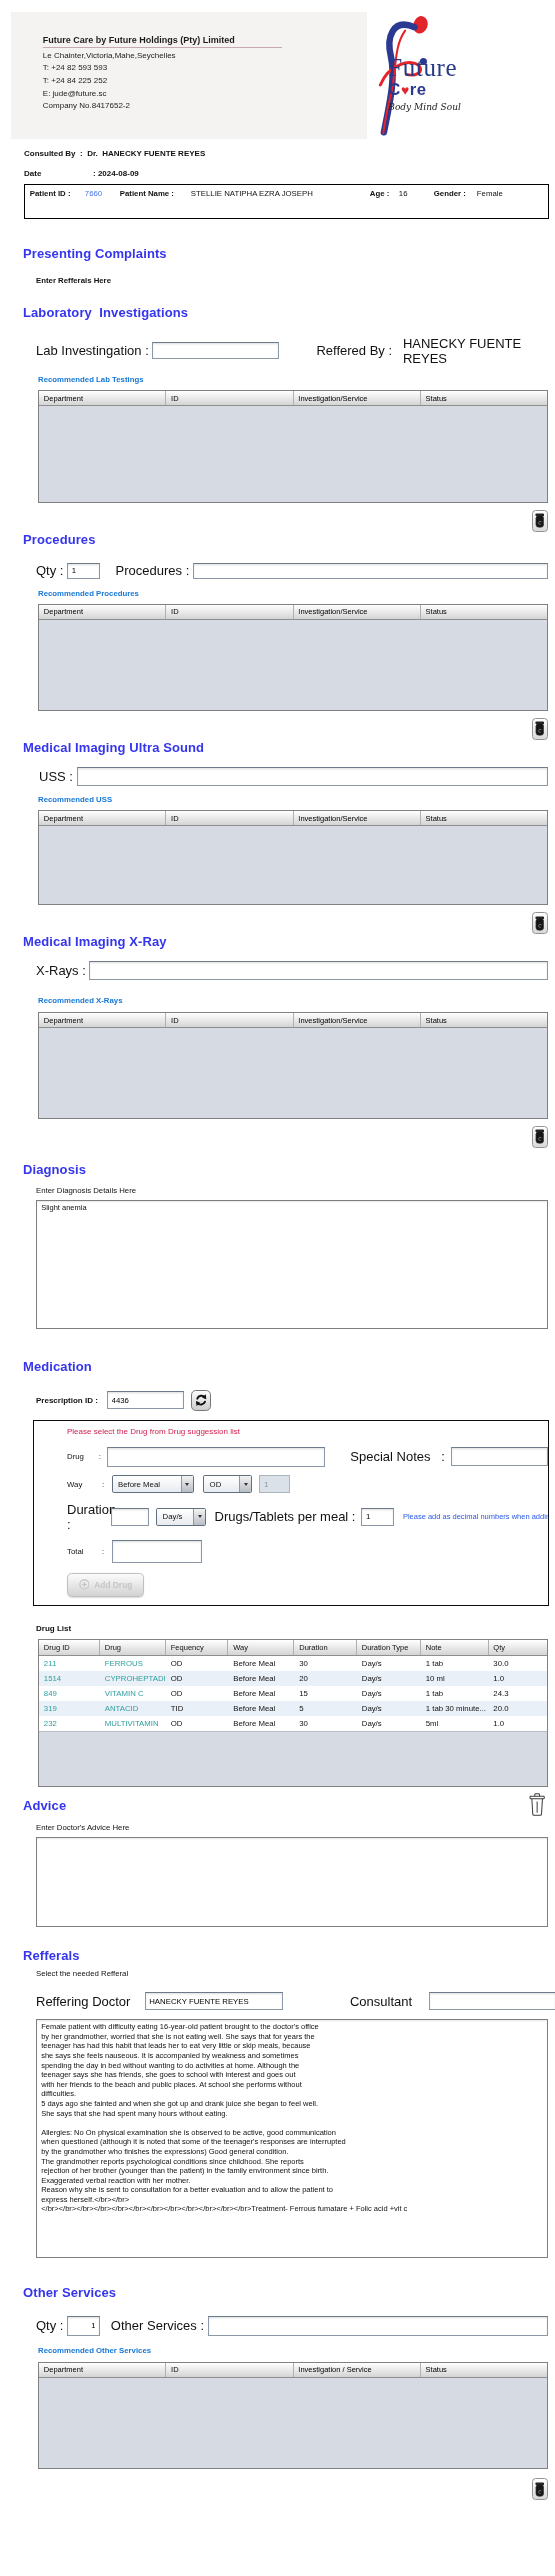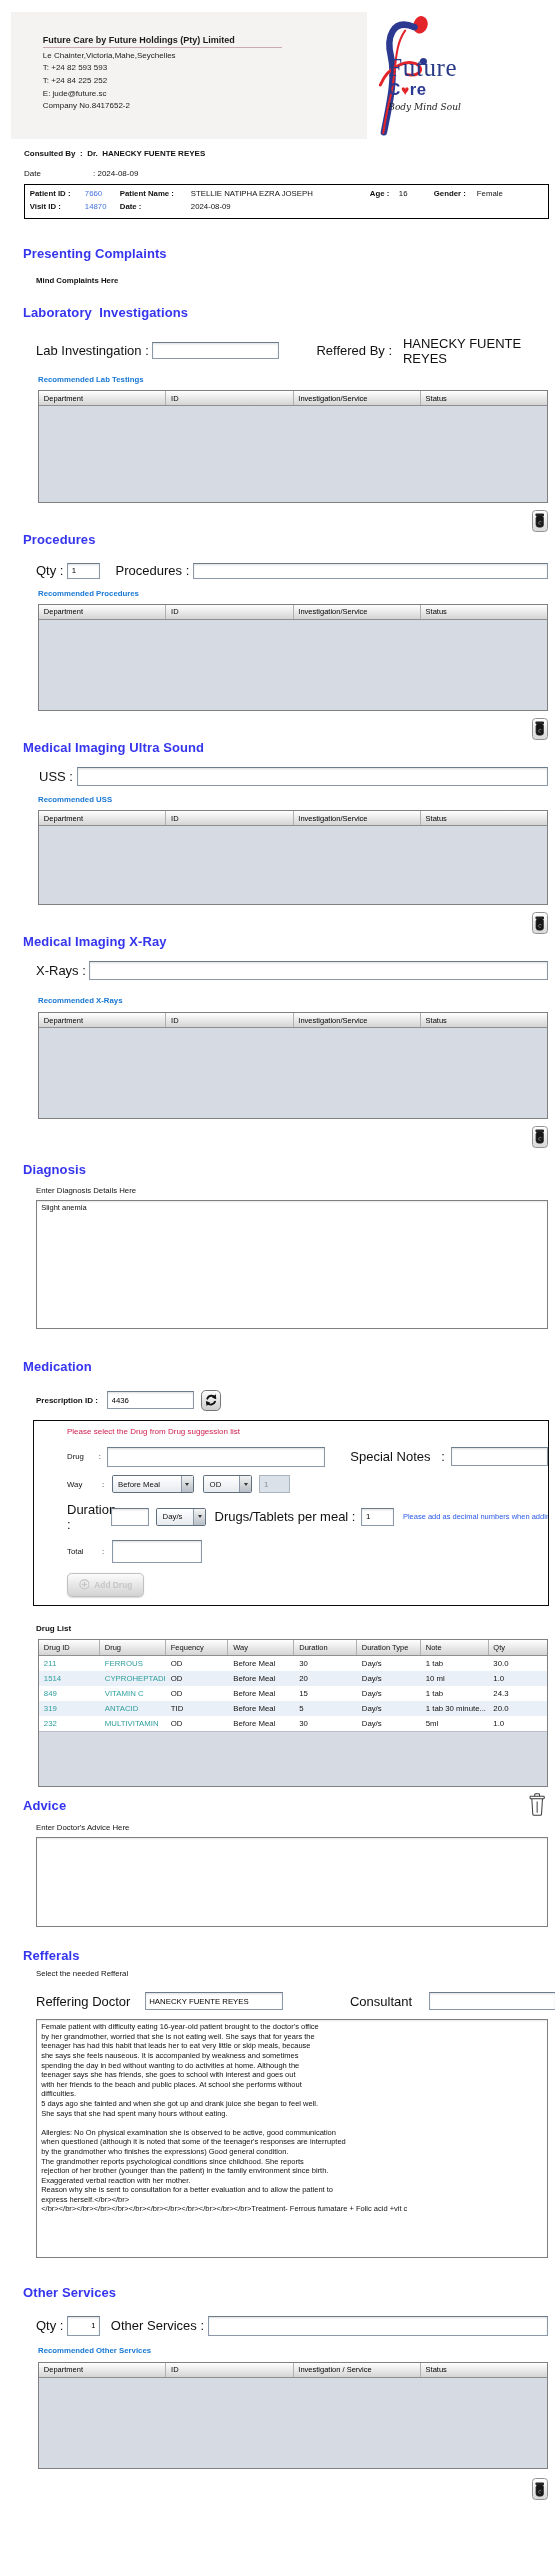--- a/index.html
+++ b/index.html
@@ -32,21 +32,21 @@
   .logo-future {
     font-family: "Liberation Serif", serif; font-size: 25px; color: #283A85;
     line-height: 26px; letter-spacing: 0.6px;
   }
   .logo-care { font-size: 16.7px; font-weight: bold; color: #2B3990; line-height: 18px; letter-spacing: 0.6px; }
   .logo-care .heart { color: #E3242B; font-size: 13.7px; }
   .logo-tagline { font-family: "DejaVu Serif", serif; font-style: italic; font-size: 9px; color: #222; margin-top: 2.4px; }
 
   
   .consult-line { margin: 9.6px 0 0 24px; font-weight: bold; font-size: 8px; }
-  .date-line { margin: 11.4px 0 0 24px; font-weight: normal; font-size: 8px; }
+  .date-line { margin: 11.4px 0 0 24px; font-weight: bold; font-size: 8px; }
   .date-line .lblw { display: inline-block; width: 69px; }
   .patient-box {
     margin: 6px 0 0 24px; width: 525px; height: 35px;
     border: 1.2px solid #000; padding: 4.2px 4.8px 0 4.8px;
   }
   .pat-row { display: flex; align-items: baseline; height: 13px; }
   .pat-row .b { font-weight: bold; }
   .pat-row .blue { color: #4472E0; }
   .w92 { width: 55px; } .w58 { width: 35px; } .w118 { width: 71px; }
   .w300 { width: 179px; } .w48 { width: 29px; } .w72 { width: 43px; }
@@ -190,30 +190,24 @@
     <div class="pat-row">
       <span class="b w92">Patient ID :</span>
       <span class="blue w58">7660</span>
       <span class="b w118">Patient Name :</span>
       <span class="w300">STELLIE NATIPHA EZRA JOSEPH</span>
       <span class="b w48">Age :</span>
       <span class="w58">16</span>
       <span class="b w72">Gender :</span>
       <span>Female</span>
     </div>
-    <div class="pat-row">
-      <span class="b w92">Visit ID :</span>
-      <span class="blue w58">14870</span>
-      <span class="b w118">Date :</span>
-      <span>2024-08-09</span>
-    </div>
   </div>
 
   <h2 class="sec">Presenting Complaints</h2>
-  <div class="sub-label bold">Mind Complaints Here</div>
+  <div class="sub-label bold">Enter Refferals Here</div>
 
   <h2 class="sec" style="margin-top:20.3px">Laboratory  Investigations</h2>
   <div class="form-row" style="margin-top:15.5px">
     <span class="lbl keepws">Lab Investingation : </span>
     <input class="field" style="width: 137px;" value="">
     <span class="lbl keepws" style="margin-left:37px">Reffered By :   </span>
     <span class="lbl">HANECKY FUENTE REYES</span>
   </div>
   <div class="rec">Recommended Lab Testings</div>
   <div class="grid">
@@ -312,21 +306,21 @@
     </div>
   </div>
 
   <h2 class="sec" style="margin-top:14.3px">Diagnosis</h2>
   <div class="sub-label" style="margin-top:8.4px">Enter Diagnosis Details Here</div>
   <textarea class="h215" style="margin-top: 4.8px;" spellcheck="false">Slight anemia</textarea>
 
   <h2 class="sec" style="margin-top:30px">Medication</h2>
   <div class="presc-row">
     <span class="plbl">Prescription ID :</span>
-    <input class="field" style="width: 87px; height: 18px;" value="4436">
+    <input class="field" style="width: 77px; height: 18px;" value="4436">
     <div class="refresh-chip">
       <svg width="14.3" height="14.3" viewBox="0 0 24 24">
         <path d="M5.5 9.5 A7.5 7.5 0 0 1 18.5 7.5" fill="none" stroke="#111" stroke-width="3.2" stroke-linecap="round"></path>
         <polygon points="19.8,2.2 20.6,10.4 13.4,7.6" fill="#111"></polygon>
         <path d="M18.5 14.5 A7.5 7.5 0 0 1 5.5 16.5" fill="none" stroke="#111" stroke-width="3.2" stroke-linecap="round"></path>
         <polygon points="4.2,21.8 3.4,13.6 10.6,16.4" fill="#111"></polygon>
       </svg>
     </div>
   </div>
 

